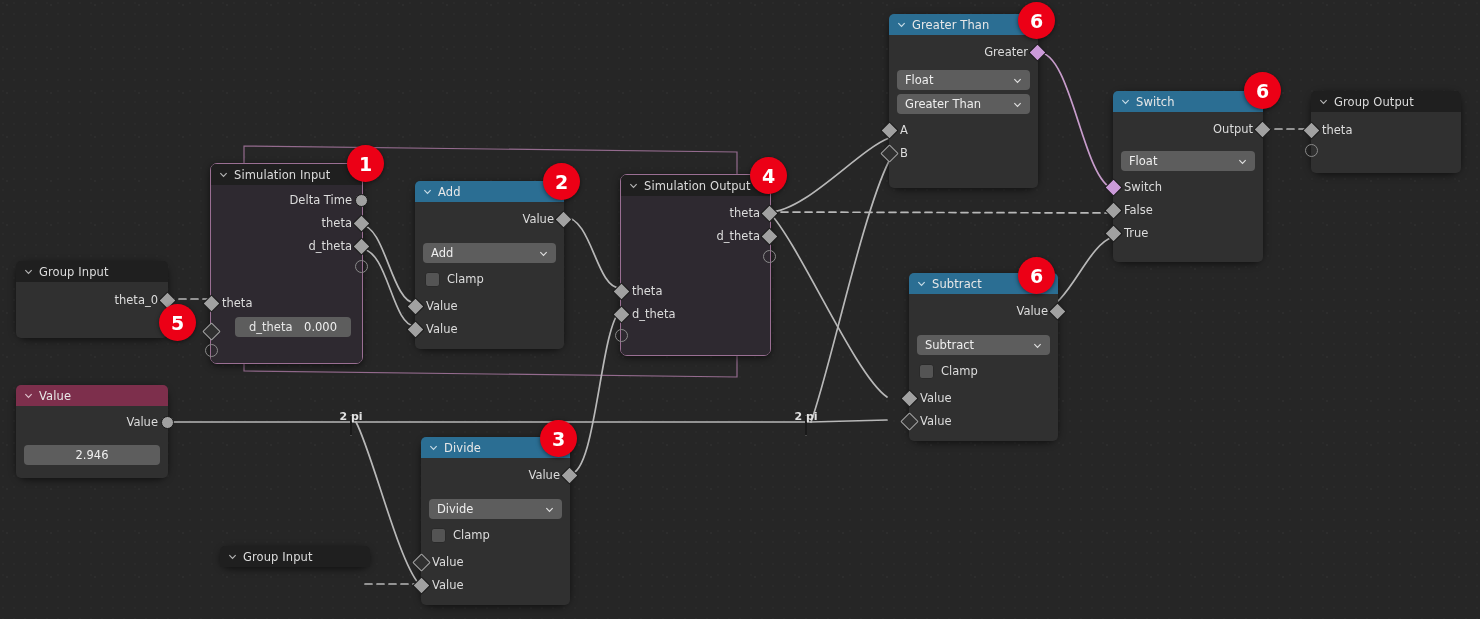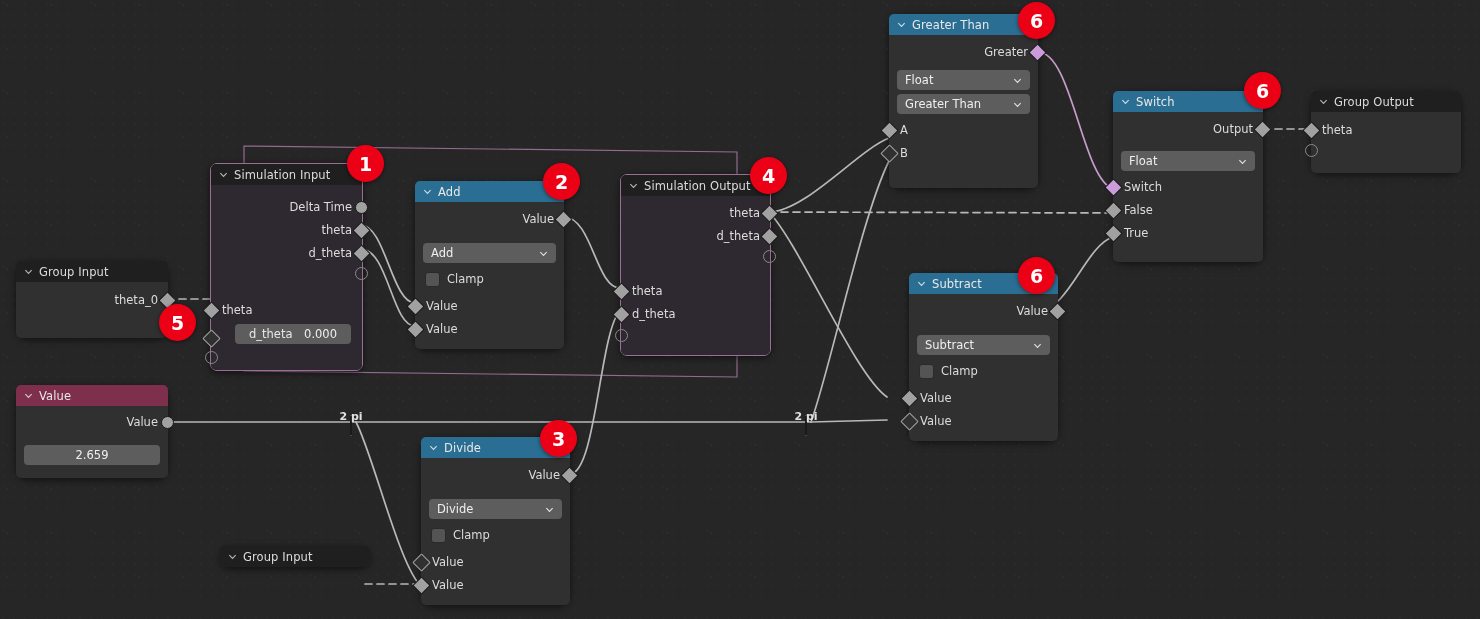--- a/index.html
+++ b/index.html
@@ -130,33 +130,33 @@
           <path d="M1.5 3.5 L5 7 L8.5 3.5" fill="none" stroke="#f0dde4" stroke-width="1.3"></path>
         </svg>
       <span>Value</span>
     </div>
     <div class="body" style="height:68px;padding-top:4px;">
       <div class="row out">
         <span>Value</span>
         <span class="sock circ right" style="top:6px;"></span>
       </div>
       <div class="field" style="margin-top:12px;">
-        <span>2.659</span>
+        <span>2.946</span>
       </div>
     </div>
   </div>
 
   <div class="node simzone" style="left:210px;top:163px;width:151px;">
     <div class="hdr dark">
       <svg class="chev" viewBox="0 0 10 10">
           <path d="M1.5 3.5 L5 7 L8.5 3.5" fill="none" stroke="#cfcfcf" stroke-width="1.3"></path>
         </svg>
       <span>Simulation Input</span>
     </div>
-    <div class="body" style="height:175px;padding-top:10px;">
+    <div class="body" style="height:175px;padding-top:3px;">
       <div class="row out">
         <span>Delta Time</span>
         <span class="sock circ right" style="top:6px;"></span>
       </div>
       <div class="row out">
         <span>theta</span>
         <span class="sock d gray right" style="top:6px;"></span>
       </div>
       <div class="row out">
         <span>d_theta</span>

